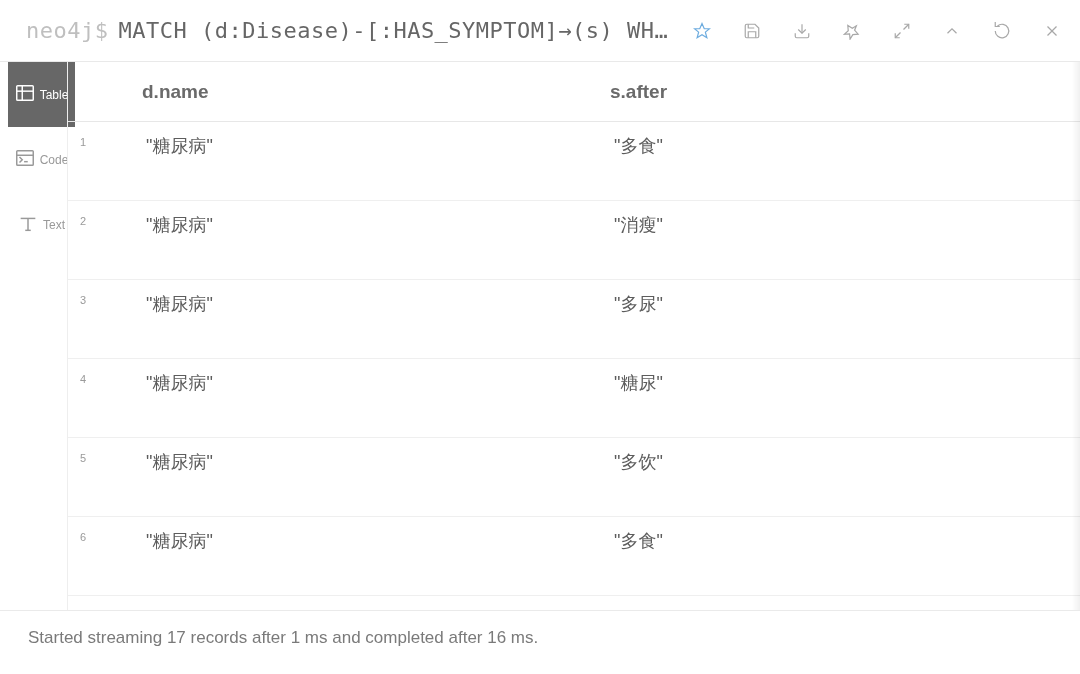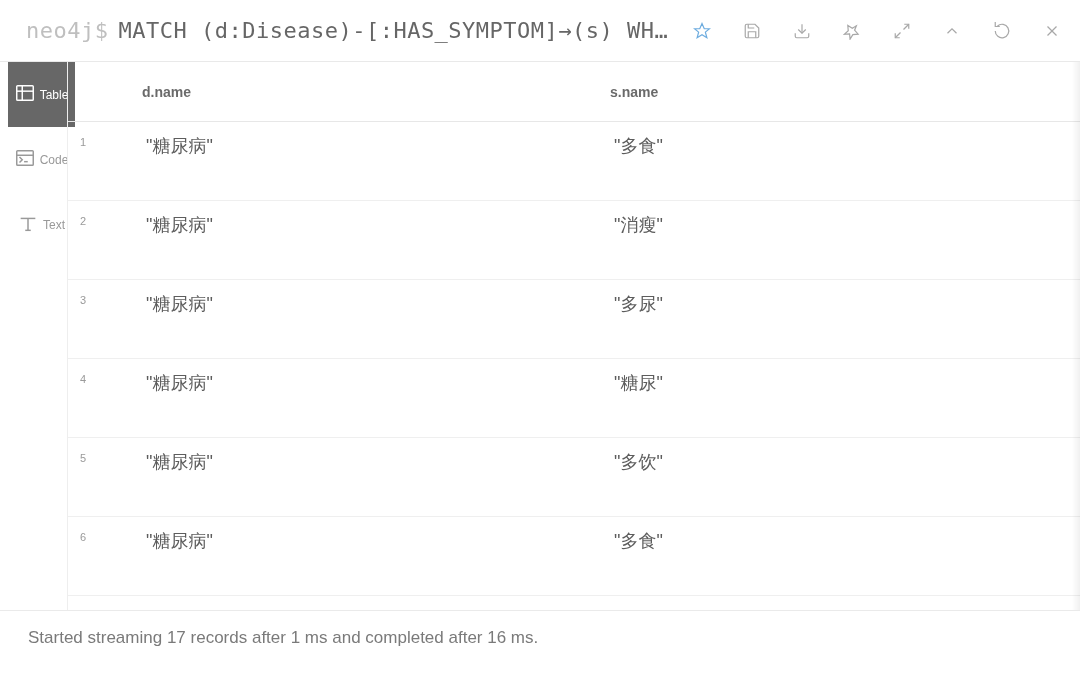--- a/index.html
+++ b/index.html
@@ -22,21 +22,21 @@
   .side-item { width:67px; height:65px; display:flex; align-items:center; justify-content:center; gap:4px; color:#999; cursor:pointer;margin-left:15px; }
   .side-item.active { background:#676767; color:#fff; }
   .side-item .lbl { font-size:12px; }
   .side-item svg { width:22px; height:22px; stroke:currentColor; fill:none; stroke-width:1.6; }
 
   .result { flex:1; display:flex; flex-direction:column; min-height:0; border-left:1px solid #eee; position:relative; }
 
   .table-wrap { flex:1; overflow:hidden; position:relative; }
   .table-header { display:flex; align-items:center; height:60px; padding-left:14px; border-bottom:1px solid #e7e7e7; }
   .rownum-col { width:60px; }
-  .col { flex:1; font-size:14px; font-weight:600; color:#6a6a6a; }
+  .col { flex:1; font-size:19px; font-weight:600; color:#6a6a6a; }
   .col.c1 { flex:0 0 468px; }
 
   .rows { position:absolute; top:60px; bottom:0; left:0; right:0; overflow-y:auto; }
   .row { display:flex; align-items:flex-start; border-bottom:1px solid #efefef; min-height:79px; padding-top:12px; }
   .rnum { width:14px; min-width:14px; text-align:right; font-size:11px; color:#9a9a9a; padding-top:2px; margin-left:4px; }
   .rpad { width:60px; }
   .cell { flex:1; font-size:18px; color:#5d5d5d; font-family: -apple-system, BlinkMacSystemFont, "Segoe UI", sans-serif; }
   .cell.c1 { flex:0 0 468px; }
 
   .status { height:54px; display:flex; align-items:center; padding-left:28px; font-size:17px; color:#7a7a7a; border-top:1px solid #eaeaea; }
@@ -137,21 +137,21 @@
         </span>
         <span class="lbl">Text</span>
       </div>
     </div>
 
     <div class="result">
       <div class="table-wrap">
         <div class="table-header">
           <div class="rownum-col"></div>
           <div class="col c1">d.name</div>
-          <div class="col">s.name</div>
+          <div class="col">s.after</div>
         </div>
         <div class="rows">
           <div class="row">
             <div class="rnum">1</div>
             <div class="rpad"></div>
             <div class="cell c1">"糖尿病"</div>
             <div class="cell">"多食"</div>
           </div>
           <div class="row">
             <div class="rnum">2</div>

